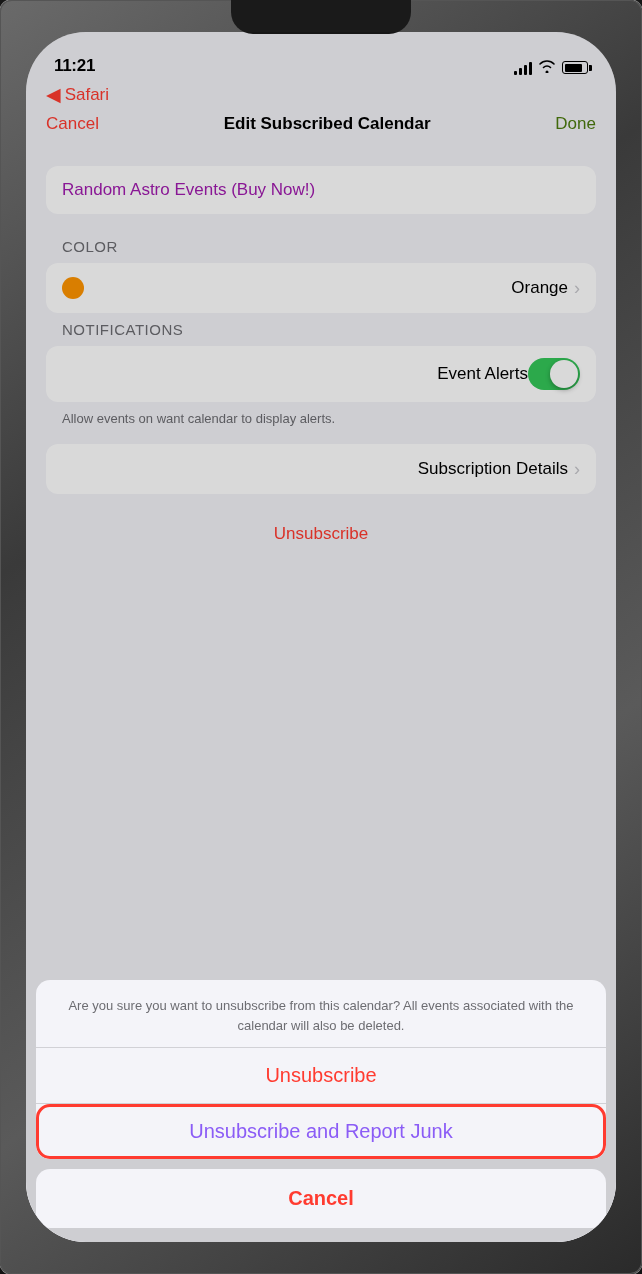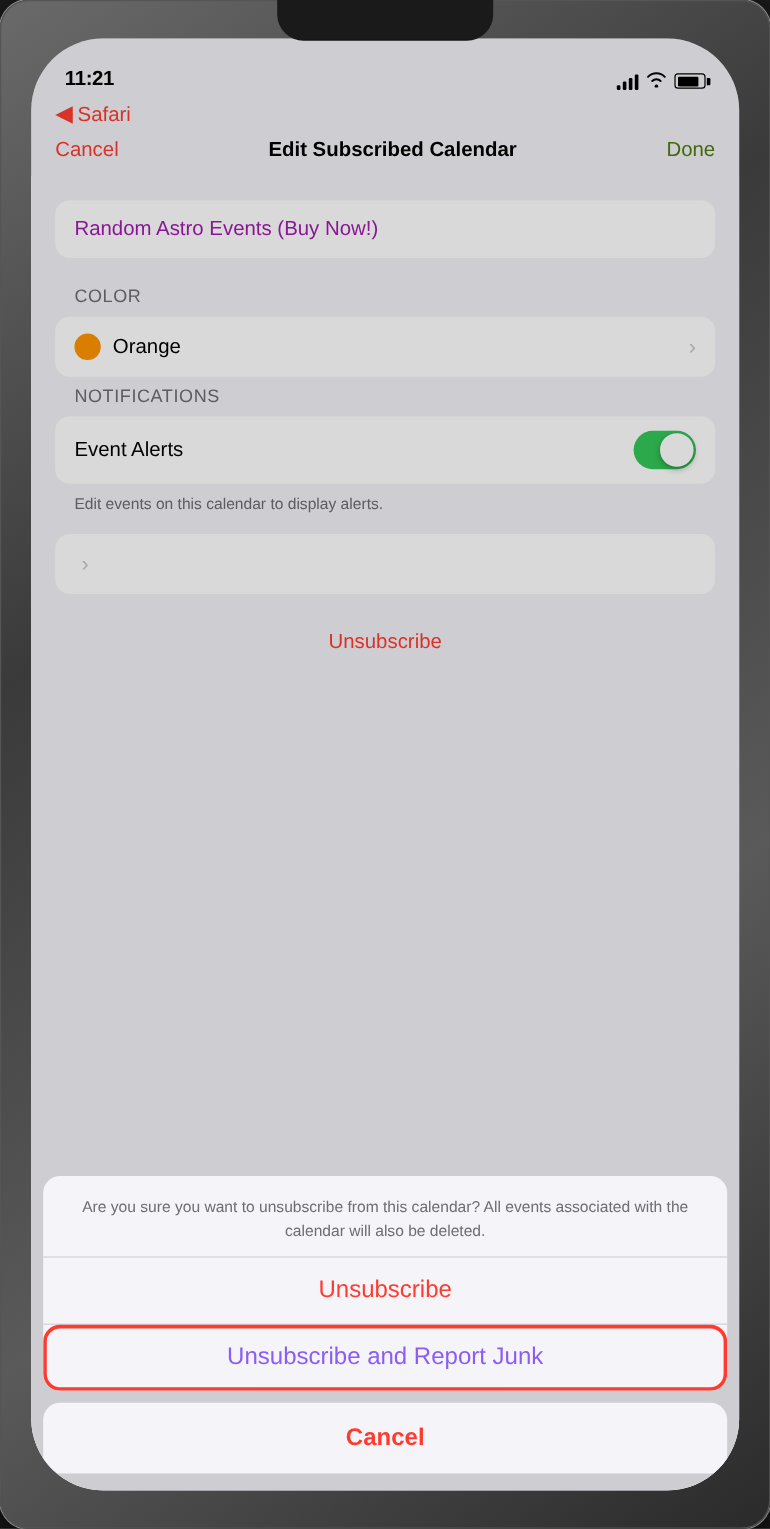--- a/index.html
+++ b/index.html
@@ -10,21 +10,21 @@
       justify-content: center;
       align-items: center;
       min-height: 100vh;
       font-family: -apple-system, 'SF Pro Display', 'Helvetica Neue', Arial, sans-serif;
     }
 
     .phone-outer {
       width: 642px;
       height: 1274px;
       background: linear-gradient(145deg, #6a6a6a, #3a3a3a, #5a5a5a, #2a2a2a);
-      border-radius: 24px;
+      border-radius: 12px;
       display: flex;
       justify-content: center;
       align-items: center;
       position: relative;
       box-shadow: 0 0 0 1px #888, 0 20px 60px rgba(0,0,0,0.8), inset 0 0 0 1px #555;
     }
 
     
     .phone-outer::before {
       content: '';
@@ -214,20 +214,21 @@
       letter-spacing: 0.5px;
       margin: 0 36px 8px;
     }
 
     
     .settings-group {
       background: #fff;
       margin: 0 20px 8px;
       border-radius: 12px;
       overflow: hidden;
+      text-align: right;
     }
 
     .settings-row {
       display: flex;
       align-items: center;
       padding: 12px 16px;
       border-bottom: 0.5px solid #e5e5ea;
       min-height: 50px;
     }
     .settings-row:last-child {
@@ -446,24 +447,25 @@
 
       <div class="section-label" style="margin-top:4px;">NOTIFICATIONS</div>
       <div class="settings-group">
         <div class="settings-row">
           <span class="row-label">Event Alerts</span>
           <div class="toggle">
             <div class="toggle-knob"></div>
           </div>
         </div>
       </div>
-      <div class="helper-text">Edit events on this calendar to display alerts.</div>
+      <div class="helper-text">Allow events on want calendar to display alerts.</div>
 
       <div class="subscription-row settings-group">
         <div class="settings-row">
+          <span class="row-label">Subscription Details</span>
           <span class="row-chevron">›</span>
         </div>
       </div>
 
       <div class="unsubscribe-section">
         <span class="unsubscribe-label">Unsubscribe</span>
       </div>
 
     </div>
 

